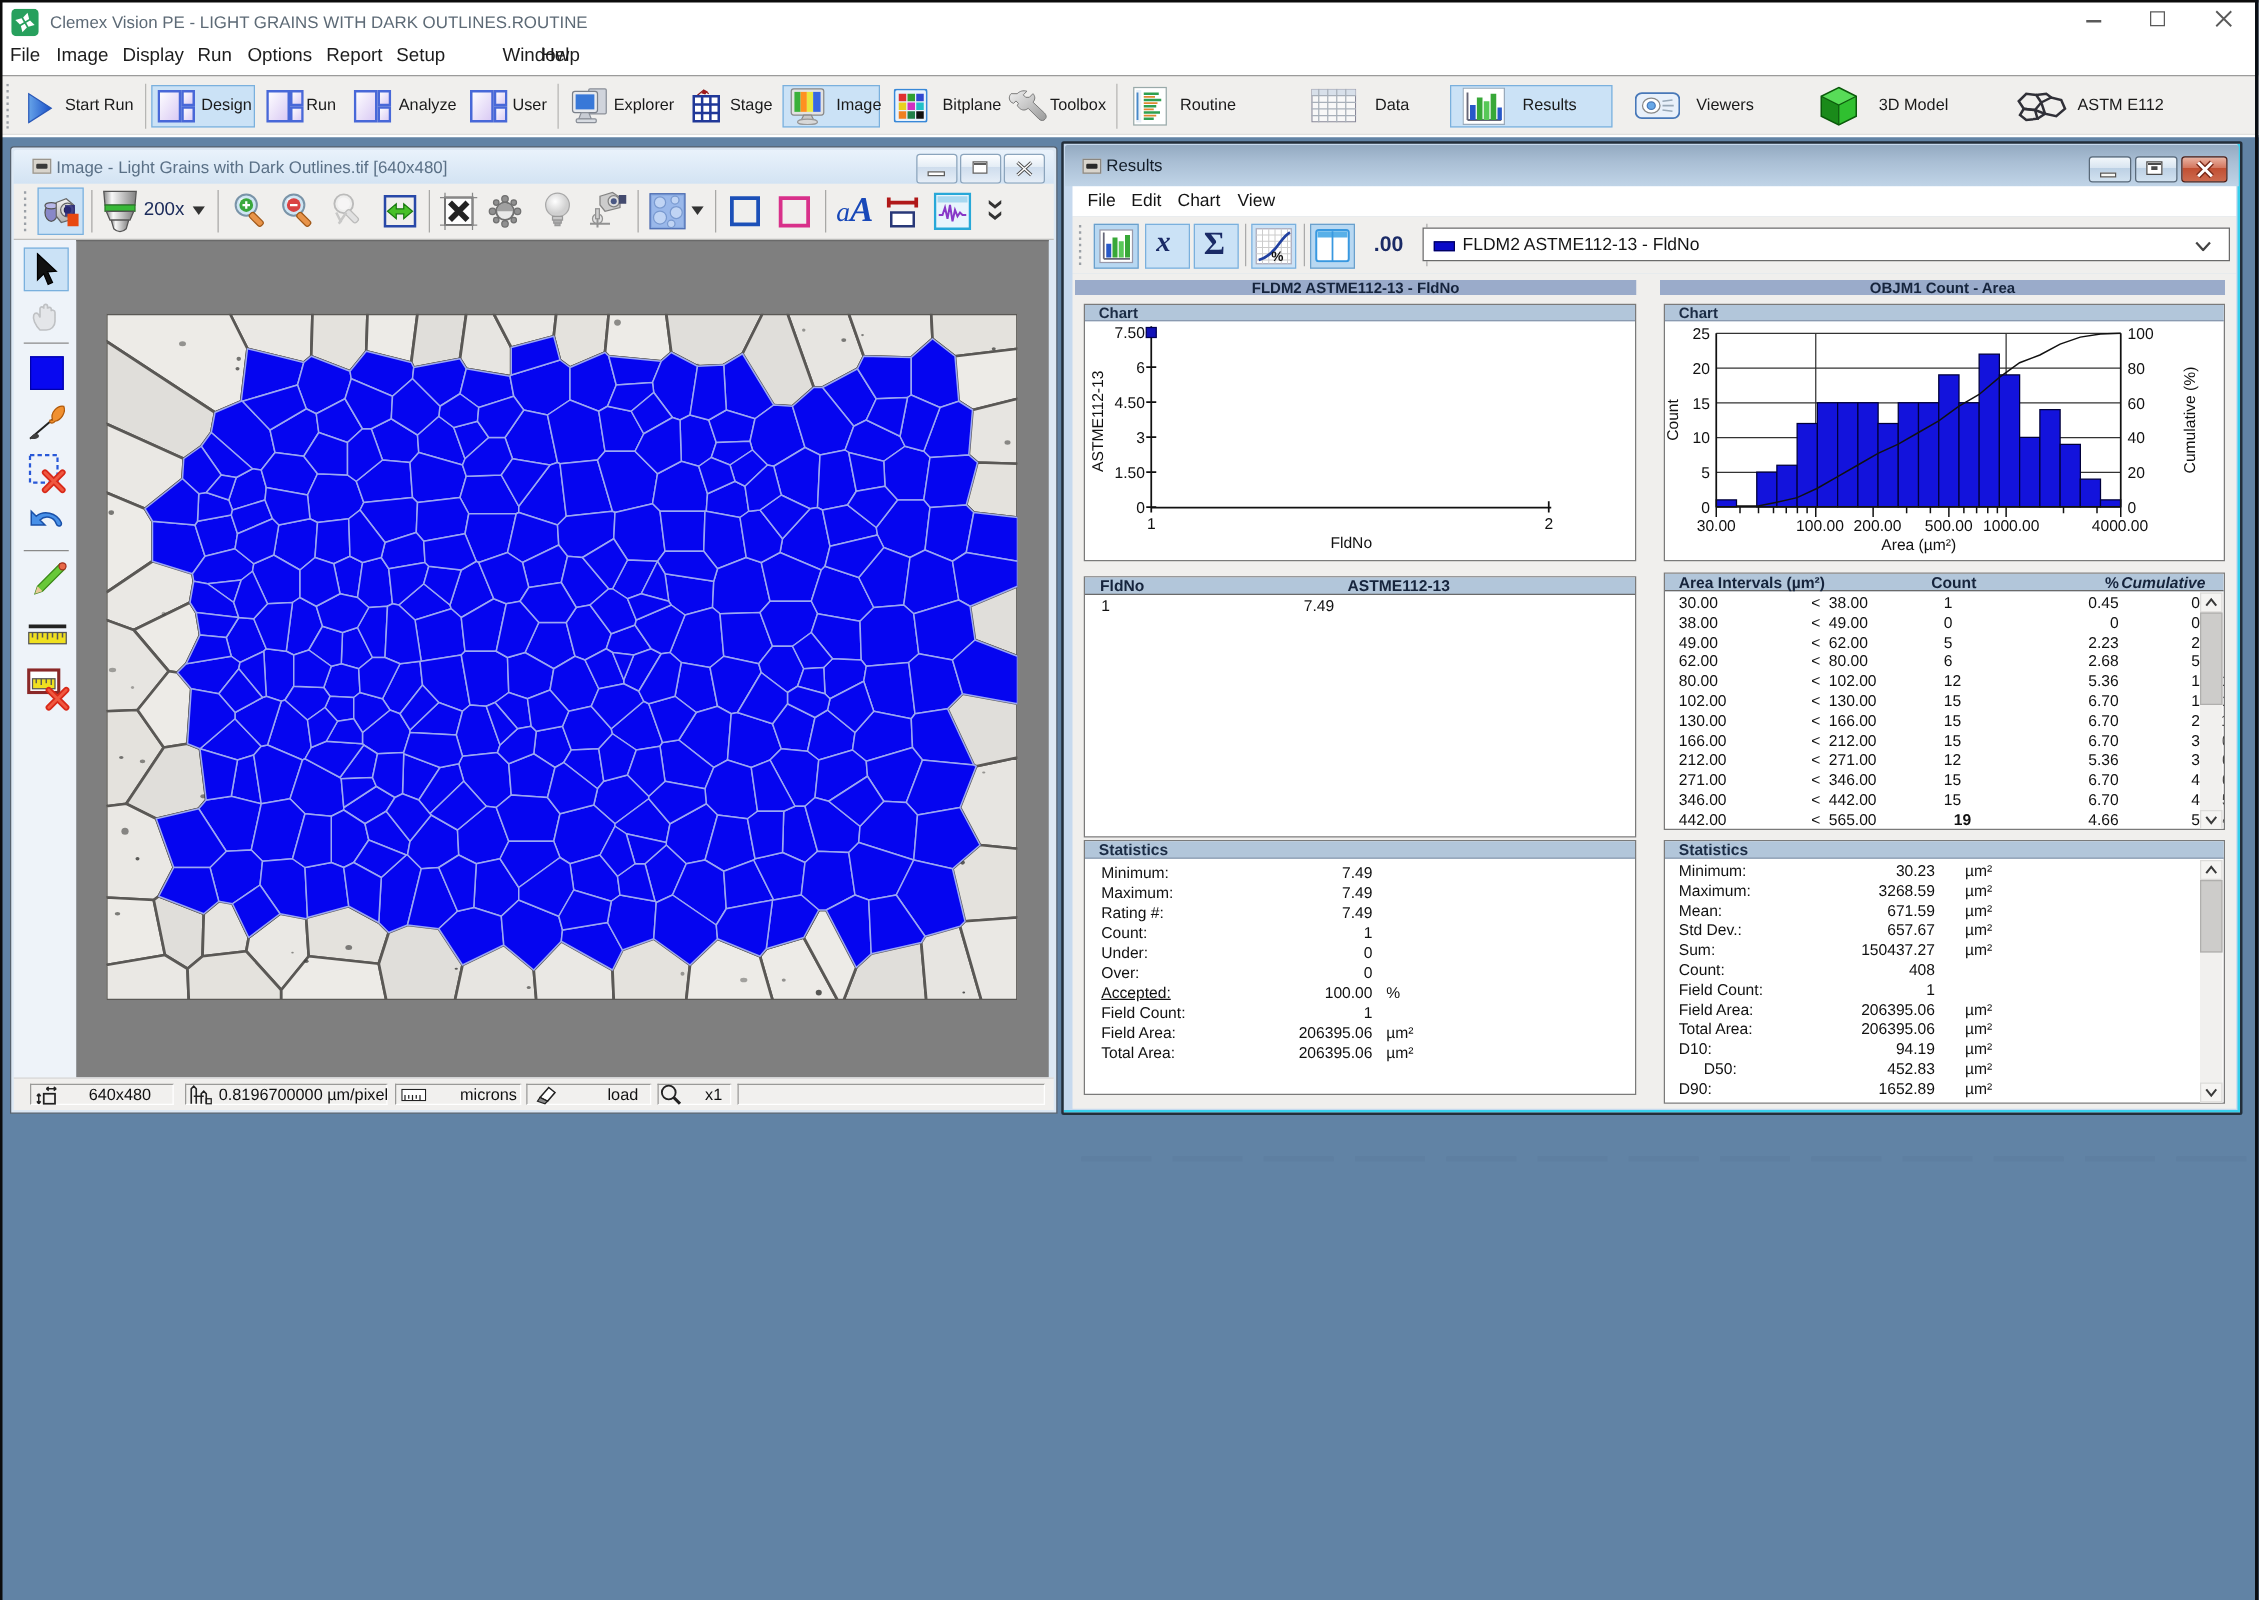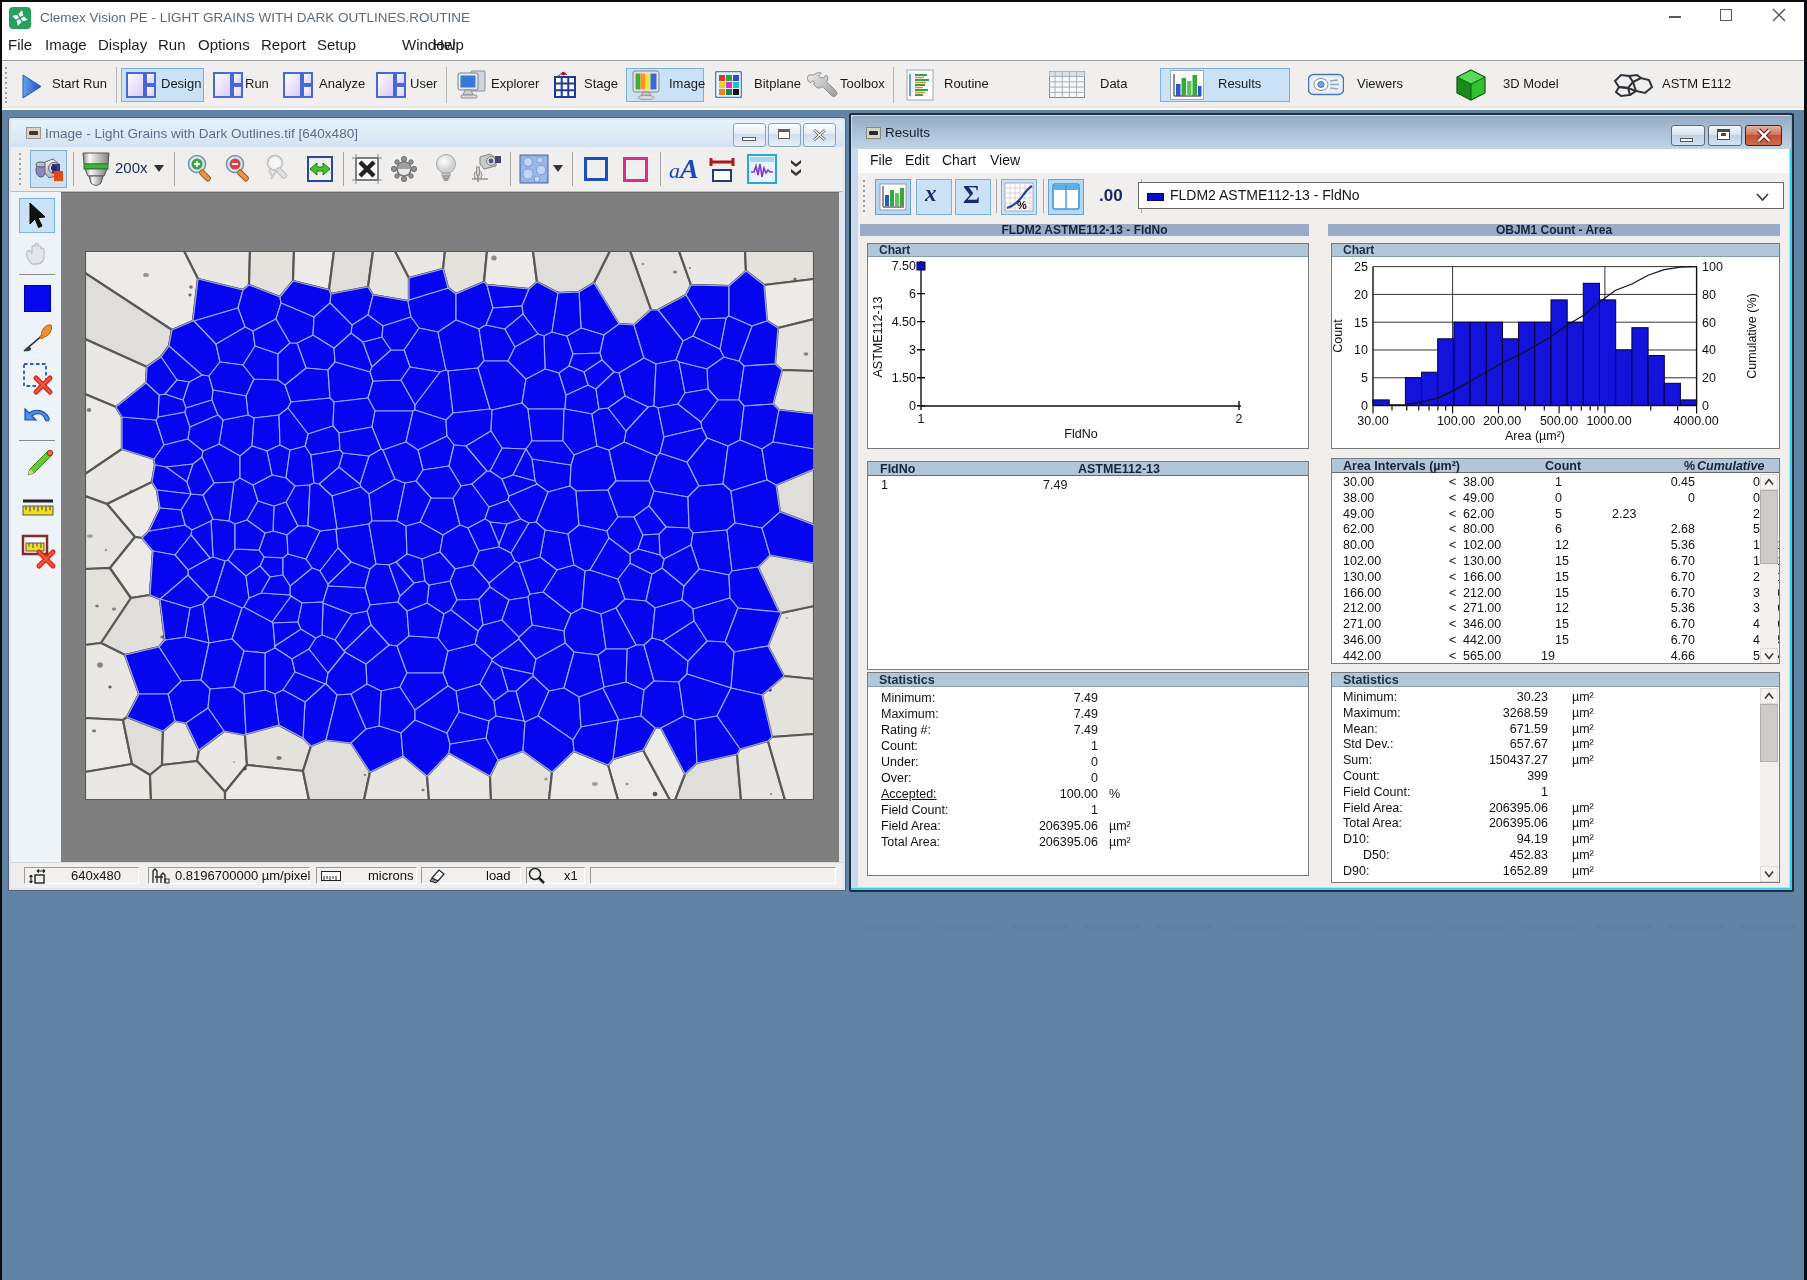--- a/index.html
+++ b/index.html
@@ -1301,21 +1301,21 @@
             <span style="position:absolute;left:131px;">49.00</span>
             <span style="position:absolute;left:223px;">0</span>
             <span style="position:absolute;left:280px;width:83px;text-align:right;">0</span>
             <span style="position:absolute;left:421px;">0.45</span>
           </div>
           <div style="position:relative;height:15.8px;">
             <span style="position:absolute;left:11px;">49.00</span>
             <span style="position:absolute;left:117px;">&lt;</span>
             <span style="position:absolute;left:131px;">62.00</span>
             <span style="position:absolute;left:223px;">5</span>
-            <span style="position:absolute;left:280px;width:83px;">2.23</span>
+            <span style="position:absolute;left:280px;width:83px;text-align:right;">2.23</span>
             <span style="position:absolute;left:421px;">2.68</span>
           </div>
           <div style="position:relative;height:15.8px;">
             <span style="position:absolute;left:11px;">62.00</span>
             <span style="position:absolute;left:117px;">&lt;</span>
             <span style="position:absolute;left:131px;">80.00</span>
             <span style="position:absolute;left:223px;">6</span>
             <span style="position:absolute;left:280px;width:83px;text-align:right;">2.68</span>
             <span style="position:absolute;left:421px;">5.36</span>
           </div>
@@ -1372,21 +1372,21 @@
             <span style="position:absolute;left:117px;">&lt;</span>
             <span style="position:absolute;left:131px;">442.00</span>
             <span style="position:absolute;left:223px;">15</span>
             <span style="position:absolute;left:280px;width:83px;text-align:right;">6.70</span>
             <span style="position:absolute;left:421px;">49.55</span>
           </div>
           <div style="position:relative;height:15.8px;">
             <span style="position:absolute;left:11px;">442.00</span>
             <span style="position:absolute;left:117px;">&lt;</span>
             <span style="position:absolute;left:131px;">565.00</span>
-            <span style="position:absolute;left:209px;">19</span>
+            <span style="position:absolute;left:231px;font-weight:bold;">19</span>
             <span style="position:absolute;left:280px;width:83px;text-align:right;">4.66</span>
             <span style="position:absolute;left:421px;">58.04</span>
           </div>
         </div>
       <div class="abs" id="sb1" style="right:1px;top:15px;width:18px;height:190px;background:#f1f0ee;">
         <div class="abs" style="left:0;top:0;width:18px;height:16px;background:#f5f4f2;border:1px solid #dcdbd9;"></div>
         <svg class="abs" style="left:4px;top:4px" width="10" height="8">
             <path d="M1 6.5 L5 1.5 L9 6.5" fill="none" stroke="#3a3a3a" stroke-width="1.6"></path>
           </svg>
         <div class="abs" style="left:0;top:16px;width:18px;height:74px;background:#cdccca;border:1px solid #b0afad;"></div>
@@ -1476,21 +1476,21 @@
             <span style="position:absolute;left:116px;width:100px;text-align:right;">657.67</span>
             <span style="position:absolute;left:240px;">µm²</span>
           </div>
           <div style="position:relative;height:15.8px;line-height:15.8px;">
             <span style="position:absolute;left:11px;">Sum:</span>
             <span style="position:absolute;left:116px;width:100px;text-align:right;">150437.27</span>
             <span style="position:absolute;left:240px;">µm²</span>
           </div>
           <div style="position:relative;height:15.8px;line-height:15.8px;">
             <span style="position:absolute;left:11px;">Count:</span>
-            <span style="position:absolute;left:116px;width:100px;text-align:right;">399</span>
+            <span style="position:absolute;left:116px;width:100px;text-align:right;">408</span>
             <span style="position:absolute;left:240px;"></span>
           </div>
           <div style="position:relative;height:15.8px;line-height:15.8px;">
             <span style="position:absolute;left:11px;">Field Count:</span>
             <span style="position:absolute;left:116px;width:100px;text-align:right;">1</span>
             <span style="position:absolute;left:240px;"></span>
           </div>
           <div style="position:relative;height:15.8px;line-height:15.8px;">
             <span style="position:absolute;left:11px;">Field Area:</span>
             <span style="position:absolute;left:116px;width:100px;text-align:right;">206395.06</span>

